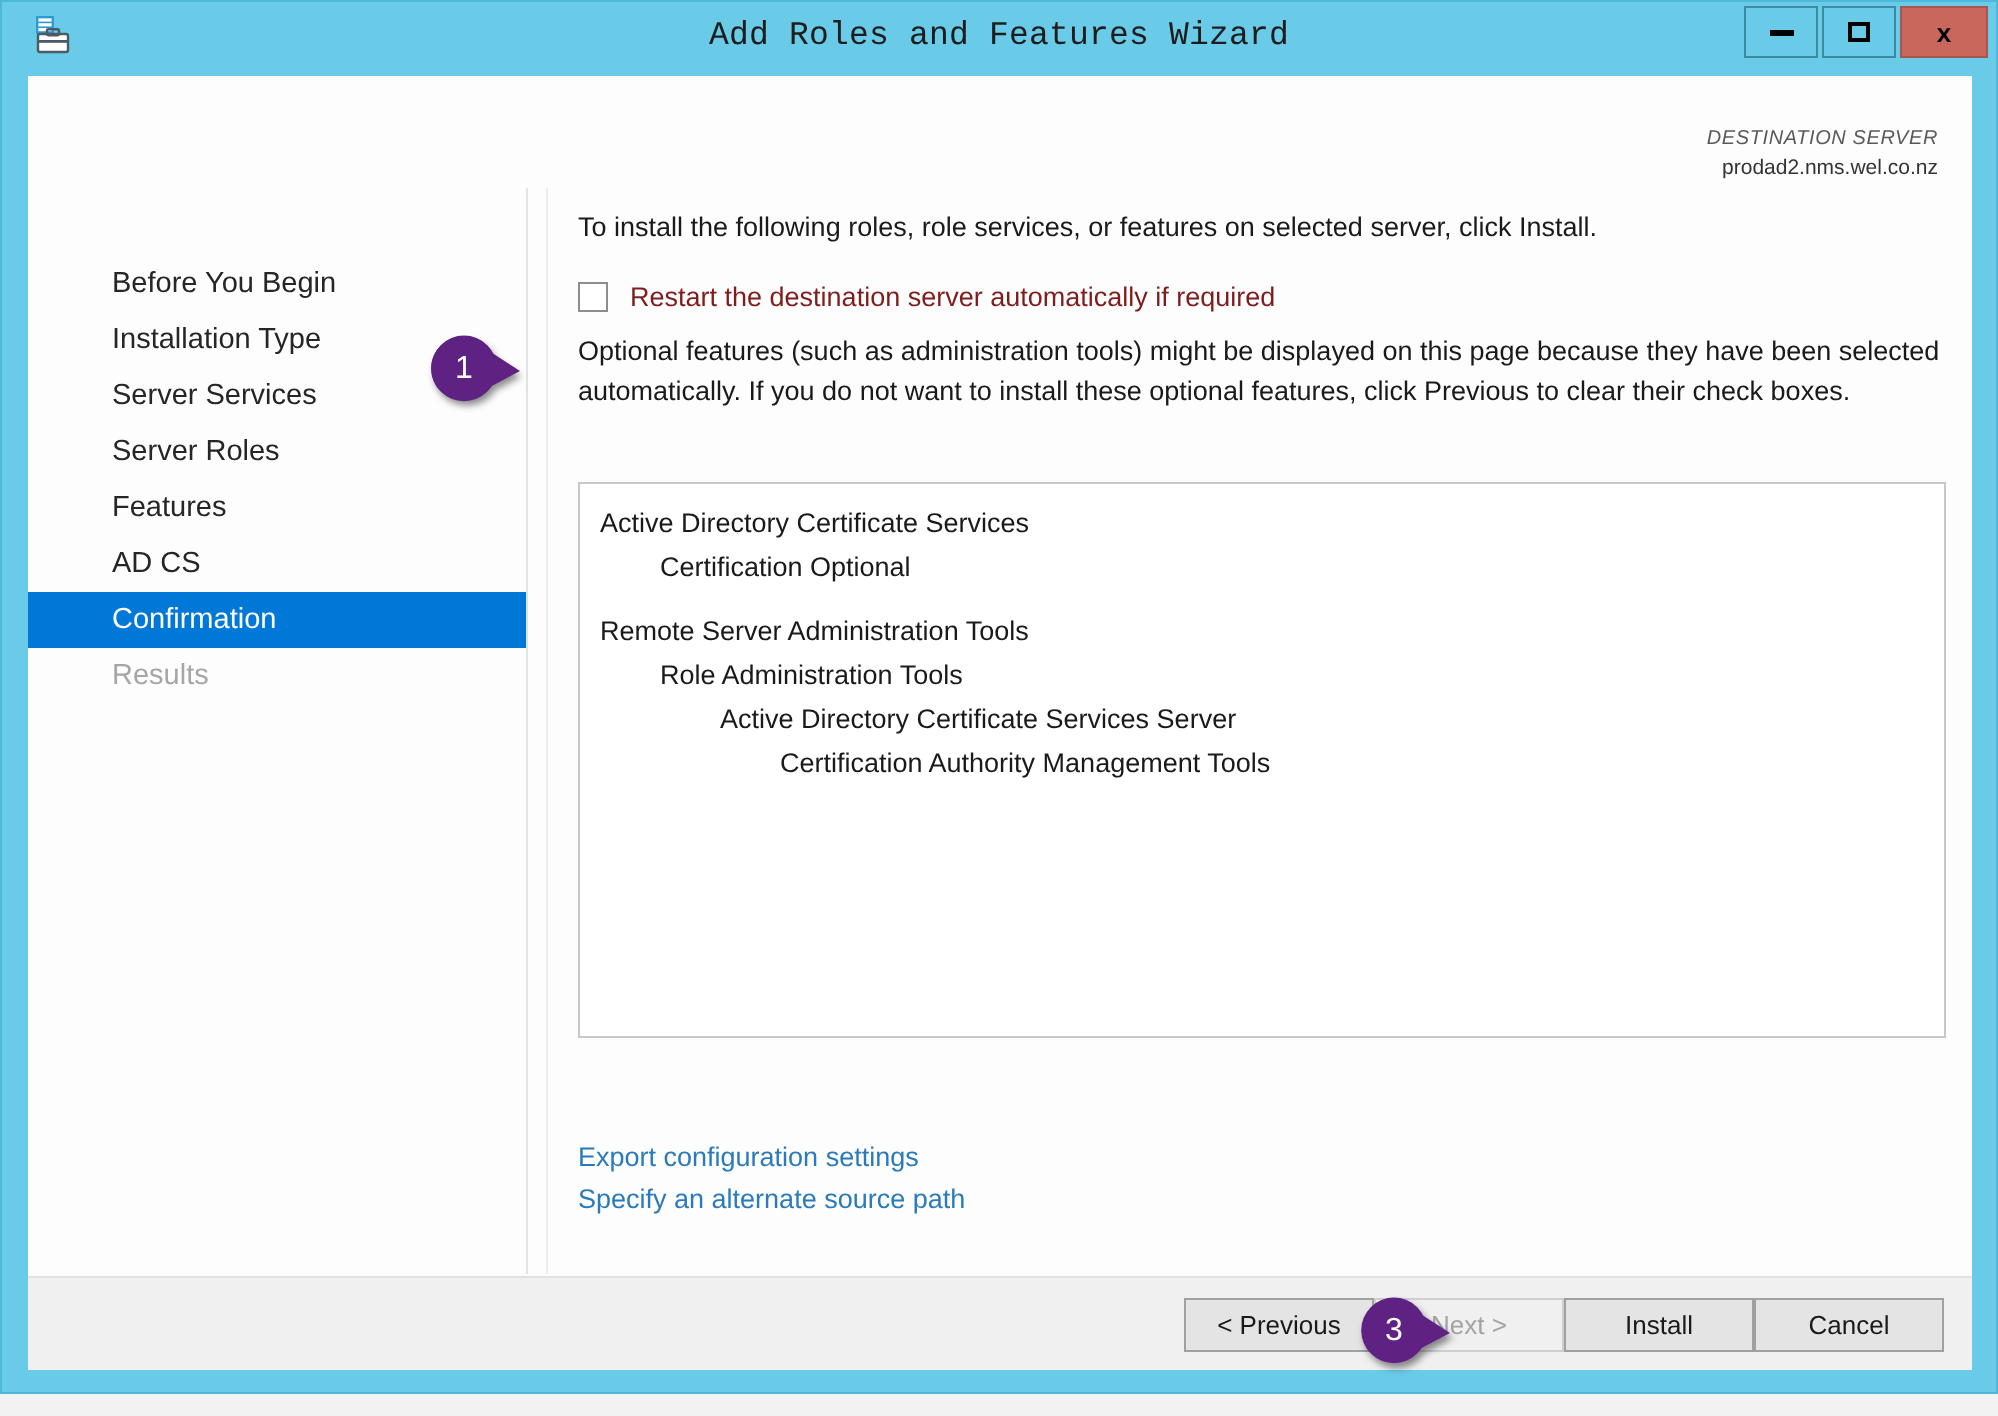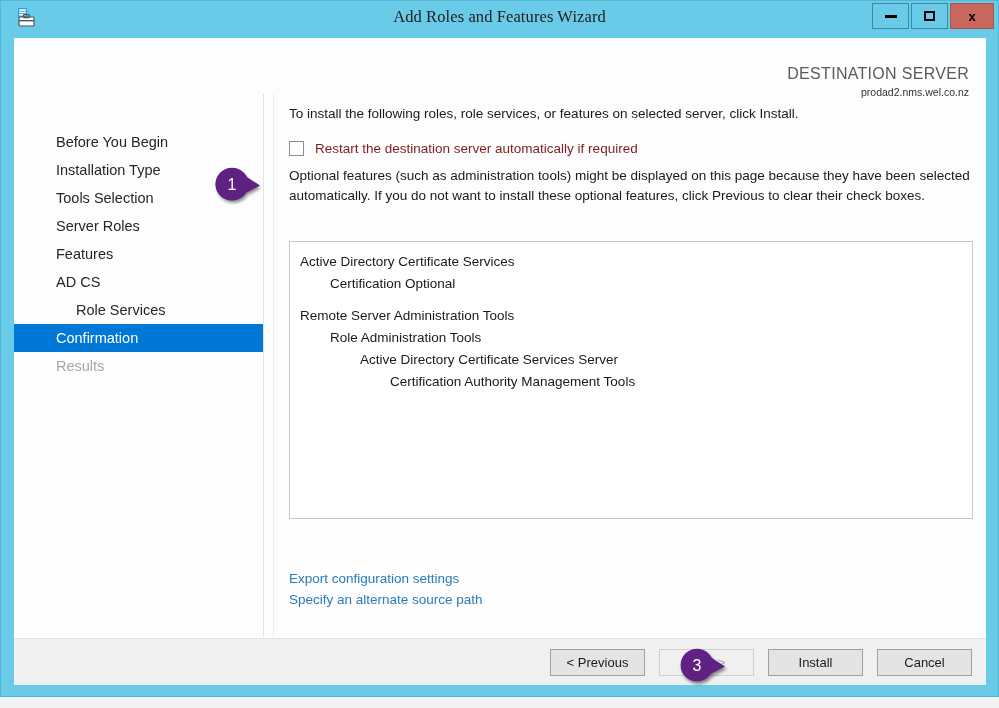--- a/index.html
+++ b/index.html
@@ -62,21 +62,21 @@
     left: 14px;
     top: 5px;
     width: 22px;
     height: 22px;
   }
   .title-text {
     width: 100%;
     text-align: center;
     font-size: 16.5px;
     color: #1d1d1d;
-    font-family: Liberation Serif, serif;
+    font-family: Liberation Mono, monospace;
     letter-spacing: 0.1px;
   }
   .win-controls {
     position: absolute;
     right: 4px;
     top: 2px;
     display: flex;
     gap: 2px;
   }
   .win-btn {
@@ -138,24 +138,25 @@
     letter-spacing: -0.2px;
   }
   .dest-block {
     position: absolute;
     right: 17px;
     top: 25px;
     text-align: right;
     line-height: 1.35;
   }
   .dest-label {
-    font-size: 16px;
+    font-size: 10px;
     color: #5a5a5a;
     letter-spacing: 0.3px;
     display: block;
+    font-style: italic;
   }
   .dest-value {
     font-size: 10.5px;
     color: #333;
     display: block;
   }
 
   
   .body-area {
     position: absolute;
@@ -304,21 +305,21 @@
     height: 47px;
     background: #f0f0f0;
     border-top: 1px solid #e2e2e2;
     box-sizing: border-box;
   }
   .footer-buttons {
     position: absolute;
     right: 14px;
     top: 10px;
     display: flex;
-    gap: 14px;
+    gap: 0;
   }
   .btn {
     width: 95px;
     height: 27px;
     background: #e4e4e4;
     border: 1px solid #a0a0a0;
     box-sizing: border-box;
     font-size: 13px;
     color: #1a1a1a;
     font-family: "Liberation Sans", sans-serif;
@@ -406,25 +407,24 @@
       </div>
 
       <div class="body-area">
 
         <div class="nav-divider"></div>
         <div class="nav-divider2"></div>
 
         <div class="nav">
           <div class="nav-item">Before You Begin</div>
           <div class="nav-item">Installation Type</div>
-          <div class="nav-item">Tools Selection</div>
+          <div class="nav-item">Server Services</div>
           <div class="nav-item">Server Roles</div>
           <div class="nav-item">Features</div>
           <div class="nav-item">AD CS</div>
-          <div class="nav-item sub">Role Services</div>
           <div class="nav-item selected">Confirmation</div>
           <div class="nav-item disabled">Results</div>
         </div>
 
         <div class="main">
 
           <div class="intro">To install the following roles, role services, or features on selected server, click Install.</div>
 
           <div class="checkbox-row">
             <span class="checkbox"></span>

